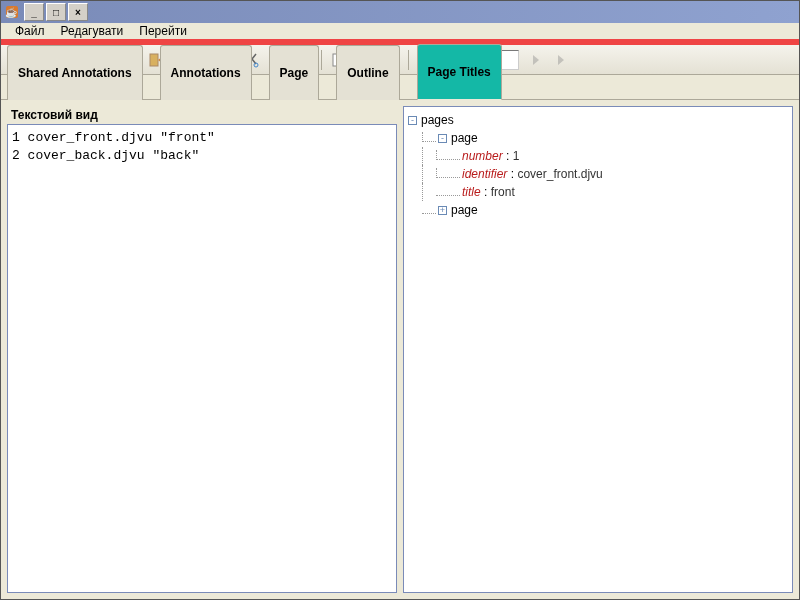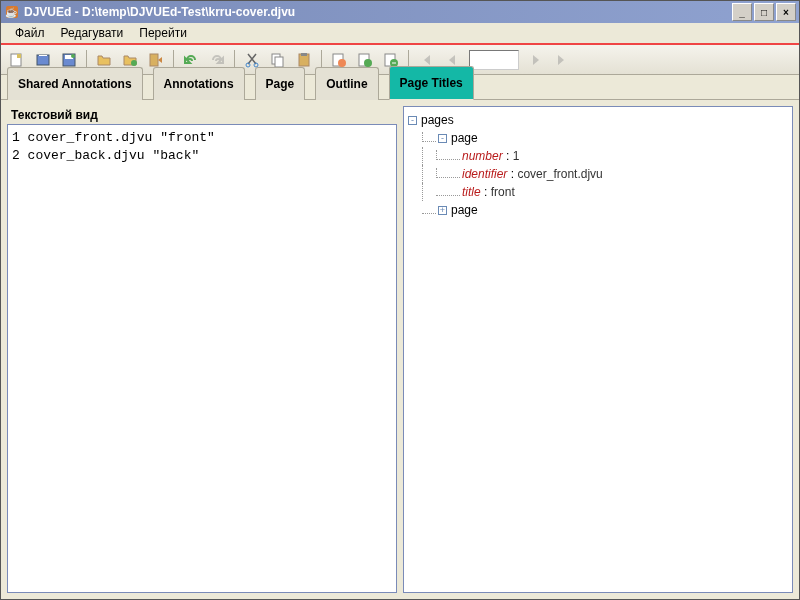--- a/index.html
+++ b/index.html
@@ -3,29 +3,29 @@
 <meta charset="utf-8">
 <style>
 * { box-sizing: border-box; margin: 0; padding: 0; }
 body { font-family: Tahoma, Arial, sans-serif; font-size: 11px; background: #fff; width: 800px; height: 600px; overflow: hidden; }
 .window { width: 800px; height: 600px; border: 1px solid #555; background: #ece9d8; display: flex; flex-direction: column; }
 .titlebar { height: 22px; background: linear-gradient(to right, #7a8bb8, #8fa2d0); display: flex; align-items: center; padding: 0 3px; color: #fff; font-weight: bold; font-size: 12px; }
 .titlebar-icon { width: 16px; height: 16px; margin-right: 4px; display: inline-flex; align-items: center; justify-content: center; }
 .titlebar-text { flex: 1; }
 .win-controls { display: flex; gap: 2px; }
 .win-btn { width: 20px; height: 18px; background: #d4d0c8; border: 1px solid #fff; border-right-color: #888; border-bottom-color: #888; display: flex; align-items: center; justify-content: center; font-family: Arial; font-size: 10px; font-weight: bold; cursor: pointer; color: #000; }
-.menubar { height: 22px; display: flex; align-items: center; padding: 0 6px; background: #ece9d8; border-bottom: 2px solid #ef4444; }
+.menubar { height: 22px; display: flex; align-items: center; padding: 0 6px; background: #ece9d8; border-bottom: 6px solid #ef4444; }
 .menu-item { padding: 3px 8px; cursor: pointer; font-size: 12px; }
 .toolbar { height: 30px; background: linear-gradient(to bottom, #f5f3ec, #e4e1d4); border-bottom: 1px solid #aca899; display: flex; align-items: center; padding: 0 4px; gap: 2px; }
 .tb-btn { width: 24px; height: 24px; border: 1px solid transparent; border-radius: 2px; display: flex; align-items: center; justify-content: center; cursor: pointer; }
 .tb-btn.disabled { opacity: 0.4; cursor: default; }
 .tb-sep { width: 1px; height: 20px; background: #aca899; margin: 0 3px; }
 .tb-field { width: 50px; height: 20px; background: #fff; border: 1px inset #ccc; margin: 0 3px; }
 .tabbar { height: 24px; display: flex; align-items: flex-end; padding: 0 6px; background: #ece9d8; }
-.tab { padding: 9px 10px; background: #e4e1d4; border: 1px solid #aca899; border-bottom: none; margin-right: 10px; font-weight: bold; font-size: 12px; cursor: pointer; border-radius: 3px 3px 0 0; position: relative; top: 1px; }
+.tab { padding: 20px 10px; background: #e4e1d4; border: 1px solid #aca899; border-bottom: none; margin-right: 17px; font-weight: bold; font-size: 12px; cursor: pointer; border-radius: 3px 3px 0 0; position: relative; top: 1px; }
 .tab.active { background: #14b8a6; border-bottom: 1px solid #ece9d8; z-index: 2; }
 .content { flex: 1; display: flex; border-top: 1px solid #aca899; background: #ece9d8; padding: 6px; gap: 6px; }
 .panel { flex: 1; display: flex; flex-direction: column; }
 .panel-header { font-weight: bold; font-size: 12px; padding: 2px 4px; }
 .panel-body { flex: 1; background: #fff; border: 1px solid #7a8bb8; padding: 4px; overflow: auto; }
 .text-view { font-family: "Courier New", monospace; font-size: 13px; line-height: 1.4; white-space: pre; }
 .tree { font-size: 12px; line-height: 1.5; }
 .tree-row { display: flex; align-items: center; }
 .toggle { width: 9px; height: 9px; border: 1px solid #6a8ab5; background: #fff; margin-right: 4px; display: inline-flex; align-items: center; justify-content: center; font-size: 9px; line-height: 1; color: #6a8ab5; cursor: pointer; }
 .tree-key { font-style: italic; color: #b91c1c; }
@@ -38,21 +38,20 @@
 
 <div class="window">
 
   <div class="titlebar">
     <span class="titlebar-icon">
       <svg width="14" height="14" viewBox="0 0 14 14">
           <rect x="1" y="1" width="12" height="12" fill="#d97a2e" rx="2"></rect>
           <text x="7" y="11" text-anchor="middle" fill="#fff" font-size="10" font-weight="bold">☕</text>
         </svg>
     </span>
-    <span class="titlebar-text">DJVUEd - D:\temp\DJVUEd-Test\krru-cover.djvu</span>
     <div class="win-controls">
       <div class="win-btn">_</div>
       <div class="win-btn">□</div>
       <div class="win-btn">×</div>
     </div>
   </div>
 
   <div class="menubar">
     <div class="menu-item">Файл</div>
     <div class="menu-item">Редагувати</div>

